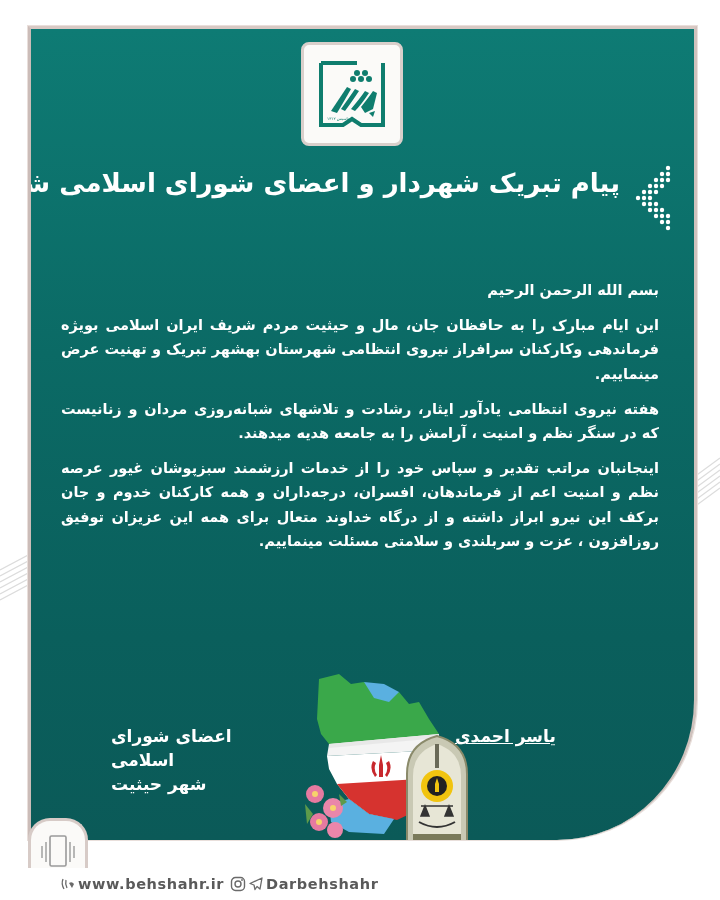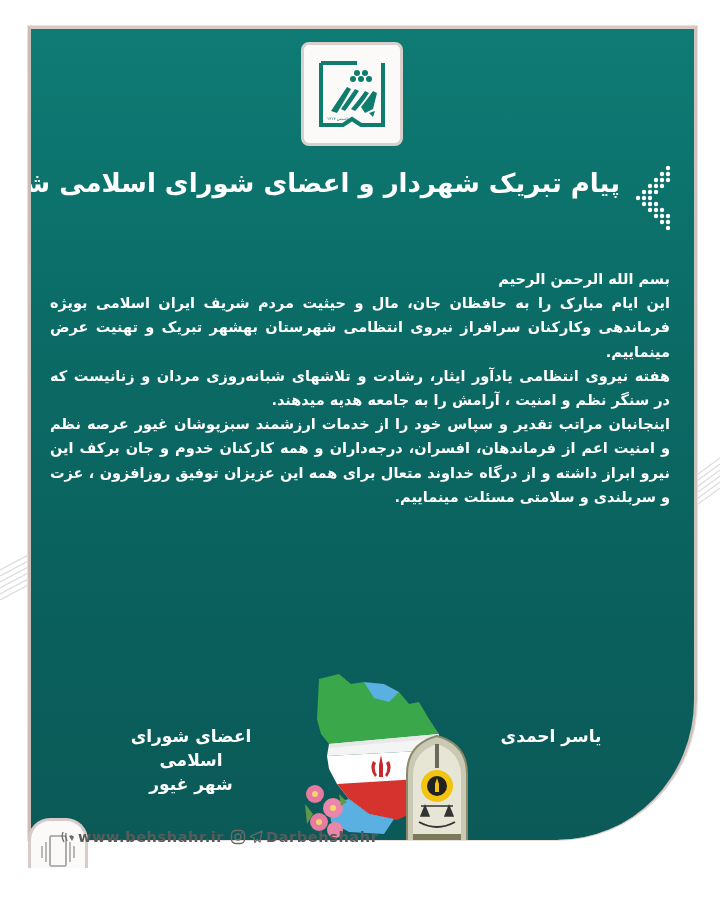--- a/index.html
+++ b/index.html
@@ -33,37 +33,37 @@
     font-family: "DejaVu Sans", sans-serif; letter-spacing: -0.5px; white-space: nowrap;
   }
   .dots-icon { position: absolute; right: -4px; top: 0px; }
   .title-text { padding-right: 50px; }
 
   .body-text {
     position: absolute; right: 24px; top: 238px; width: 620px; direction: rtl; text-align: justify;
     color: #ffffff; font-weight: bold; font-size: 14.5px; line-height: 24.2px;
     font-family: "DejaVu Sans", sans-serif;
   }
-  .body-text p { margin: 0; }
-
-  .sig { position: absolute; color: #ffffff; font-weight: bold; font-size: 17px; line-height: 24px; text-align: center; direction: rtl; }
-  .sig.right { left: 440px; top: 695px; width: 160px; }
+  .body-text p { margin: 11px; }
+
+  .sig { position: absolute; color: #ffffff; font-weight: bold; font-size: 17px; line-height: 24px; text-align: left; direction: rtl; }
+  .sig.right { left: 424px; top: 695px; width: 160px; text-decoration: underline; }
   .sig.left { left: 80px; top: 695px; width: 160px; }
 
   .illustration { position: absolute; left: 258px; top: 645px; width: 190px; height: 175px; }
 
   .bottom-tab {
     position: absolute; left: 28px; top: 818px; width: 60px; height: 50px;
     background: #fbfaf8; border: 3px solid #d7cbc7; border-bottom: none;
     border-radius: 22px 22px 0 0;
     display: flex; align-items: flex-end; justify-content: center;
   }
 
   .footer {
-    position: absolute; left: 60px; top: 826px; height: 22px;
+    position: absolute; left: 60px; top: 873px; height: 22px;
     display: flex; align-items: center; gap: 6px;
     color: #5a5a5a; font-size: 14.5px; font-weight: bold; letter-spacing: 0.6px;
     font-family: "DejaVu Sans", sans-serif;
   }
   .footer .item { display: flex; align-items: center; gap: 2px; }
   .footer svg { display: block; }
 </style>
 </head>
 <body>
 
@@ -189,21 +189,21 @@
       <path d="M130 148 Q148 158 166 148" stroke="#333" stroke-width="2" fill="none"></path>
       <rect x="124" y="160" width="48" height="10" fill="#7a7a5a"></rect>
     </g>
   </svg>
 
   <div class="sig right">
     <div>یاسر احمدی</div>
   </div>
   <div class="sig left">
     <div>اعضای شورای اسلامی</div>
-    <div>شهر غیور</div>
+    <div>شهر حیثیت</div>
   </div>
 </div>
 
 <div class="bottom-tab">
   <svg width="40" height="36" viewBox="0 0 40 36">
     <rect x="12" y="4" width="16" height="30" rx="1.5" fill="none" stroke="#9a9a9a" stroke-width="1.6"></rect>
     <line x1="8" y1="10" x2="8" y2="30" stroke="#9a9a9a" stroke-width="1.4"></line>
     <line x1="4" y1="14" x2="4" y2="26" stroke="#9a9a9a" stroke-width="1.4"></line>
     <line x1="32" y1="10" x2="32" y2="30" stroke="#9a9a9a" stroke-width="1.4"></line>
     <line x1="36" y1="14" x2="36" y2="26" stroke="#9a9a9a" stroke-width="1.4"></line>

